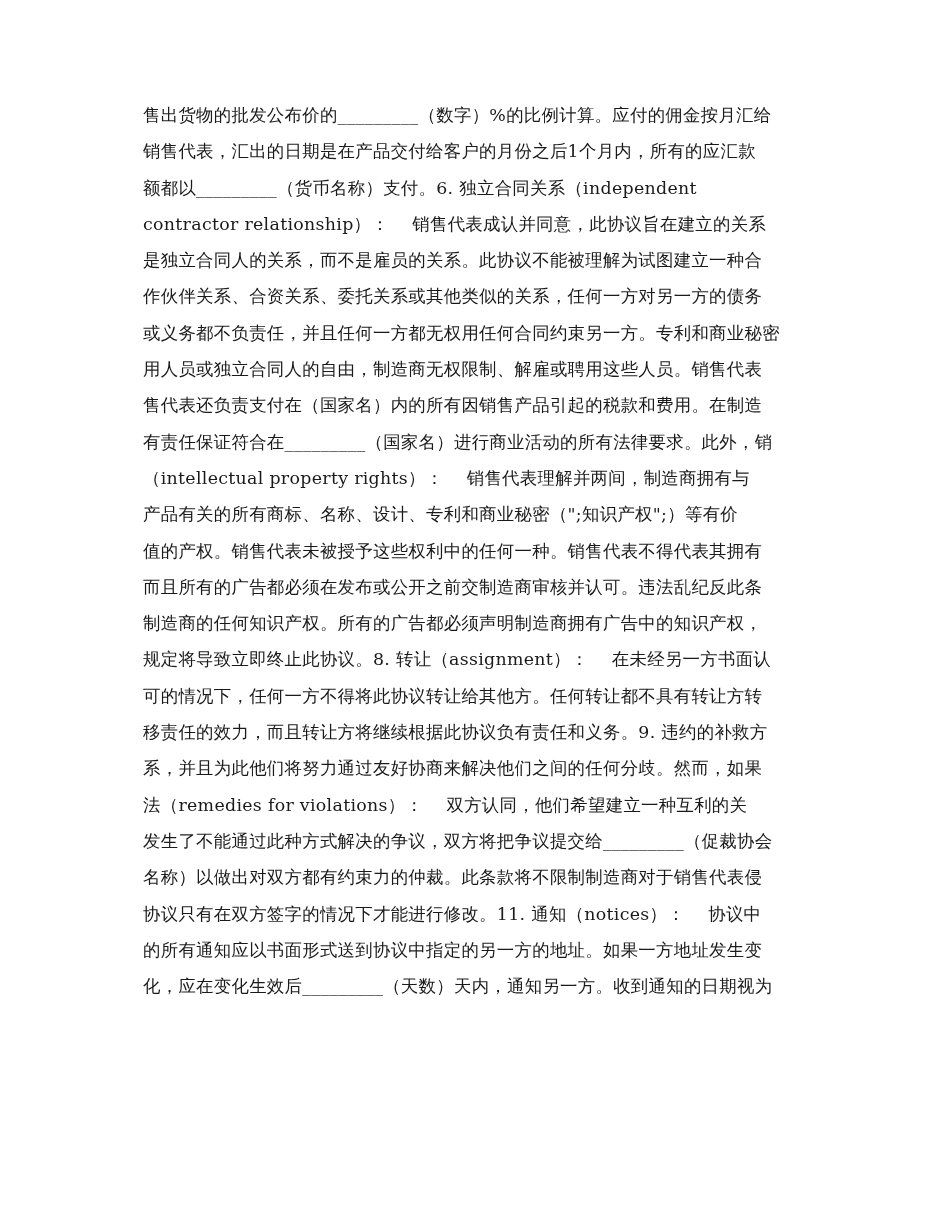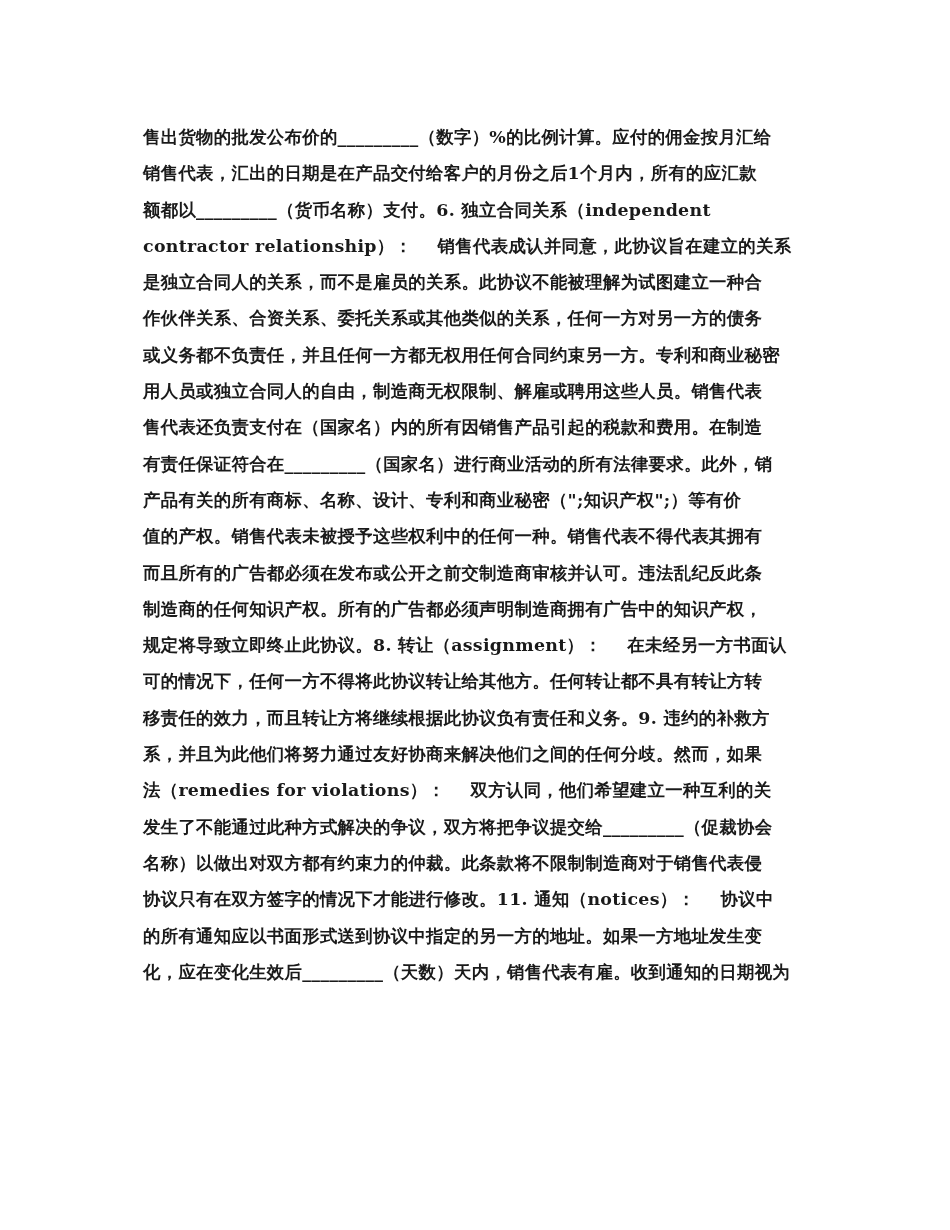--- a/index.html
+++ b/index.html
@@ -11,23 +11,22 @@
     width: 950px;
     height: 1230px;
     position: relative;
     overflow: hidden;
     font-family: "DejaVu Serif", "Liberation Serif", serif;
     color: #1a1a1a;
   }
   .page {
     position: absolute;
     left: 143px;
-    top: 119px;
+    top: 97px;
     width: 670px;
-    font-weight: bold;
   }
   .line {
     height: 36.3px;
     line-height: 36.3px;
     font-size: 17.4px;
     white-space: pre;
     letter-spacing: 0.3px;
   }
 </style>
 </head>
@@ -37,27 +36,28 @@
   <div class="line">售出货物的批发公布价的_________（数字）%的比例计算。应付的佣金按月汇给</div>
   <div class="line">销售代表，汇出的日期是在产品交付给客户的月份之后1个月内，所有的应汇款</div>
   <div class="line">额都以_________（货币名称）支付。6. 独立合同关系（independent</div>
   <div class="line">contractor relationship）：    销售代表成认并同意，此协议旨在建立的关系</div>
   <div class="line">是独立合同人的关系，而不是雇员的关系。此协议不能被理解为试图建立一种合</div>
   <div class="line">作伙伴关系、合资关系、委托关系或其他类似的关系，任何一方对另一方的债务</div>
   <div class="line">或义务都不负责任，并且任何一方都无权用任何合同约束另一方。专利和商业秘密</div>
   <div class="line">用人员或独立合同人的自由，制造商无权限制、解雇或聘用这些人员。销售代表</div>
   <div class="line">售代表还负责支付在（国家名）内的所有因销售产品引起的税款和费用。在制造</div>
   <div class="line">有责任保证符合在_________（国家名）进行商业活动的所有法律要求。此外，销</div>
+  <div class="line">（intellectual property rights）：    销售代表理解并两间，制造商拥有与</div>
   <div class="line">产品有关的所有商标、名称、设计、专利和商业秘密（";知识产权";）等有价</div>
   <div class="line">值的产权。销售代表未被授予这些权利中的任何一种。销售代表不得代表其拥有</div>
   <div class="line">而且所有的广告都必须在发布或公开之前交制造商审核并认可。违法乱纪反此条</div>
   <div class="line">制造商的任何知识产权。所有的广告都必须声明制造商拥有广告中的知识产权，</div>
   <div class="line">规定将导致立即终止此协议。8. 转让（assignment）：    在未经另一方书面认</div>
   <div class="line">可的情况下，任何一方不得将此协议转让给其他方。任何转让都不具有转让方转</div>
   <div class="line">移责任的效力，而且转让方将继续根据此协议负有责任和义务。9. 违约的补救方</div>
   <div class="line">系，并且为此他们将努力通过友好协商来解决他们之间的任何分歧。然而，如果</div>
   <div class="line">法（remedies for violations）：    双方认同，他们希望建立一种互利的关</div>
   <div class="line">发生了不能通过此种方式解决的争议，双方将把争议提交给_________（促裁协会</div>
   <div class="line">名称）以做出对双方都有约束力的仲裁。此条款将不限制制造商对于销售代表侵</div>
   <div class="line">协议只有在双方签字的情况下才能进行修改。11. 通知（notices）：    协议中</div>
   <div class="line">的所有通知应以书面形式送到协议中指定的另一方的地址。如果一方地址发生变</div>
-  <div class="line">化，应在变化生效后_________（天数）天内，销售代表有雇。收到通知的日期视为</div>
+  <div class="line">化，应在变化生效后_________（天数）天内，通知另一方。收到通知的日期视为</div>
 </div>
 
 </body></html>

